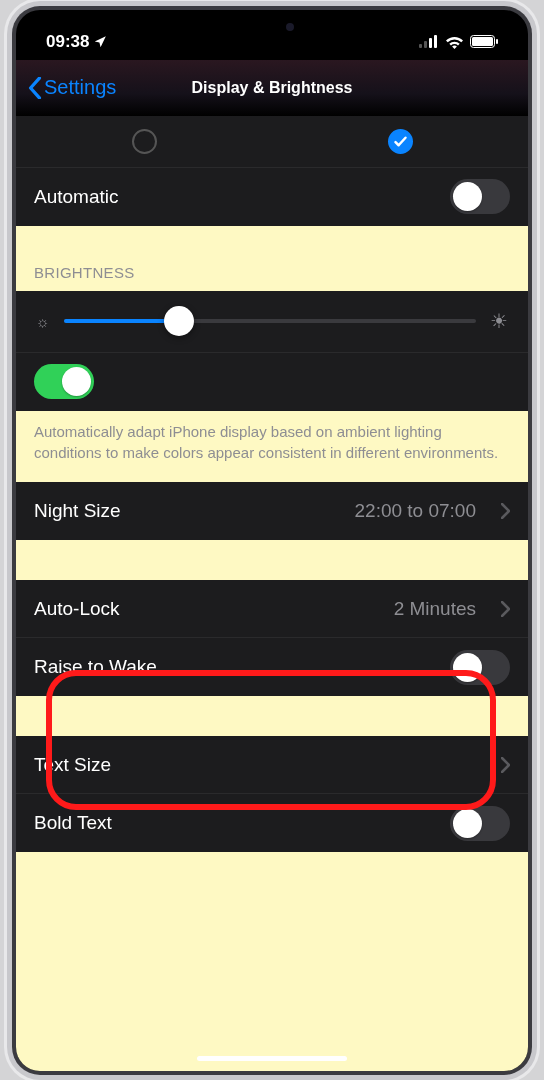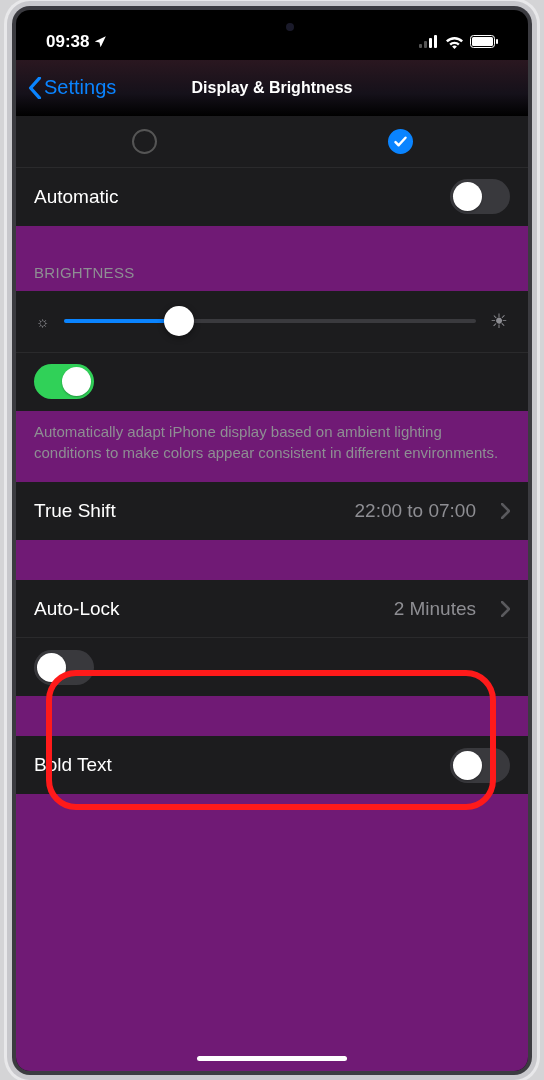--- a/index.html
+++ b/index.html
@@ -5,21 +5,21 @@
   * { margin:0; padding:0; box-sizing:border-box; -webkit-font-smoothing:antialiased; }
   body {
     background:#d4d4d6;
     font-family:-apple-system,BlinkMacSystemFont,'Helvetica Neue',sans-serif;
     width:544px; height:1080px; overflow:hidden;
     display:flex; align-items:center; justify-content:center;
   }
   .phone {
     width:512px; height:1061px;
     background:#000;
-    border-radius:14px;
+    border-radius:24px;
     position:relative;
     box-shadow:0 0 0 4px #3b3b40,0 0 0 9px #c8c8cc, 0 0 0 12px #e8e8ea;
     overflow:hidden;
   }
   .notch {
     position:absolute; top:0; left:50%; transform:translateX(-50%);
     width:230px; height:34px; background:#000;
     border-bottom-left-radius:22px; border-bottom-right-radius:22px;
     z-index:10;
     display:flex; align-items:center; justify-content:center;
@@ -30,21 +30,21 @@
   .status-bar {
     position:absolute; top:0; left:0; right:0; height:50px;
     display:flex; align-items:center; justify-content:space-between;
     padding:14px 30px 0; color:#fff; font-size:17px; font-weight:600;
     z-index:5;
   }
   .status-left { display:flex; align-items:center; gap:4px;}
   .status-right { display:flex; align-items:center; gap:6px;}
   .screen {
     position:absolute; top:50px; left:0; right:0; bottom:0;
-    background:#701a75; color:#fff; overflow:hidden;
+    background:#fef9c3; color:#fff; overflow:hidden;
   }
   .nav {
     height:56px; display:flex; align-items:center; position:relative;
     padding:0 12px;
     background:linear-gradient(#2a1720 0%,#15111a 60%,#000 100%);
   }
   .back { display:flex; align-items:center; color:#0a84ff; font-size:20px;}
   .back svg { margin-right:2px;}
   .nav-title {
     position:absolute; left:50%; transform:translateX(-50%);
@@ -197,45 +197,52 @@
 
     <div class="row last">
       <div class="toggle on">
           <div class="knob"></div>
         </div>
     </div>
 
     <div class="footer-text">Automatically adapt iPhone display based on ambient lighting conditions to make colors appear consistent in different environments.</div>
 
     <div class="row last">
-      <span class="row-label">True Shift</span>
+      <span class="row-label">Night Size</span>
       <span class="row-value">22:00 to 07:00</span>
       <svg class="chevron" width="9" height="16" viewBox="0 0 9 16" fill="none" stroke="#5a5a5e" stroke-width="2.5" stroke-linecap="round" stroke-linejoin="round">
           <polyline points="1,1 8,8 1,15"></polyline>
         </svg>
     </div>
 
     <div class="gap"></div>
 
     <div class="row" style="position:relative">
       <span class="row-label">Auto-Lock</span>
       <span class="row-value">2 Minutes</span>
       <svg class="chevron" width="9" height="16" viewBox="0 0 9 16" fill="none" stroke="#5a5a5e" stroke-width="2.5" stroke-linecap="round" stroke-linejoin="round">
           <polyline points="1,1 8,8 1,15"></polyline>
         </svg>
     </div>
 
     <div class="row last">
+      <span class="row-label">Raise to Wake</span>
       <div class="toggle">
           <div class="knob"></div>
         </div>
     </div>
 
     <div class="gap"></div>
 
+    <div class="row">
+      <span class="row-label">Text Size</span>
+      <svg class="chevron" width="9" height="16" viewBox="0 0 9 16" fill="none" stroke="#5a5a5e" stroke-width="2.5" stroke-linecap="round" stroke-linejoin="round">
+          <polyline points="1,1 8,8 1,15"></polyline>
+        </svg>
+    </div>
 
     <div class="row last">
       <span class="row-label">Bold Text</span>
       <div class="toggle">
           <div class="knob"></div>
         </div>
     </div>
 
     <div class="highlight-box" style="left:30px; top:610px; width:450px; height:140px;"></div>
 

